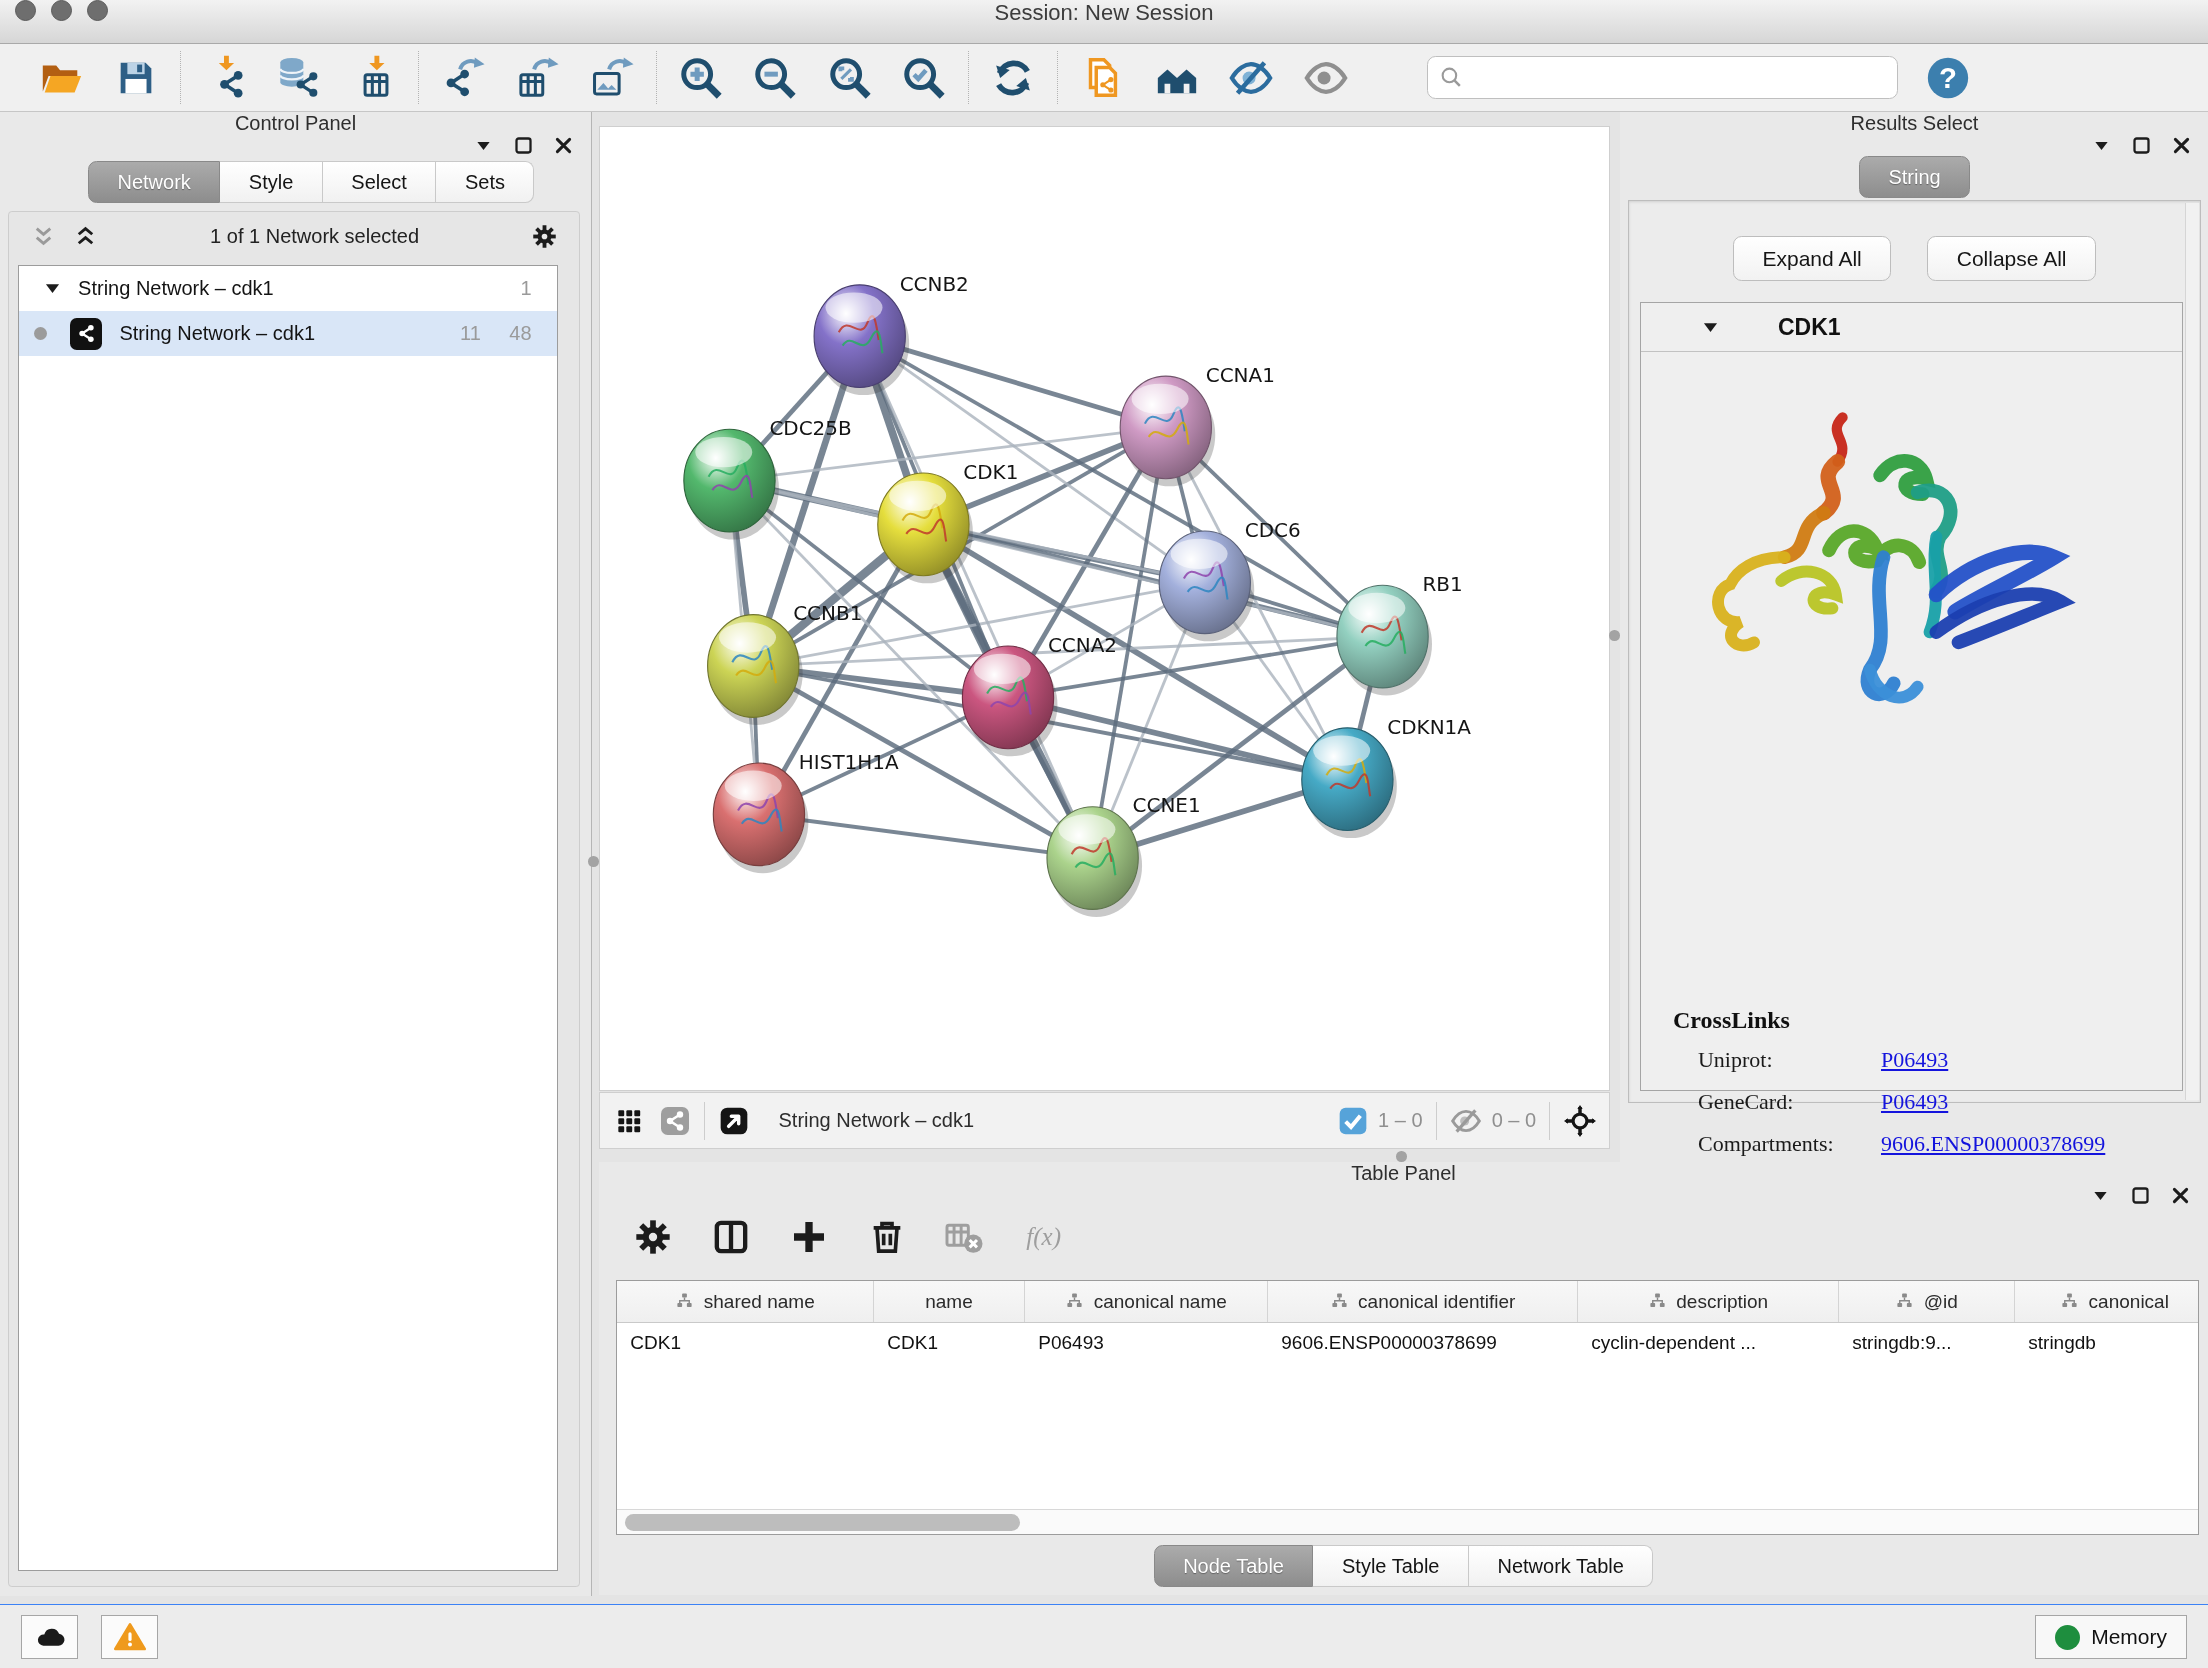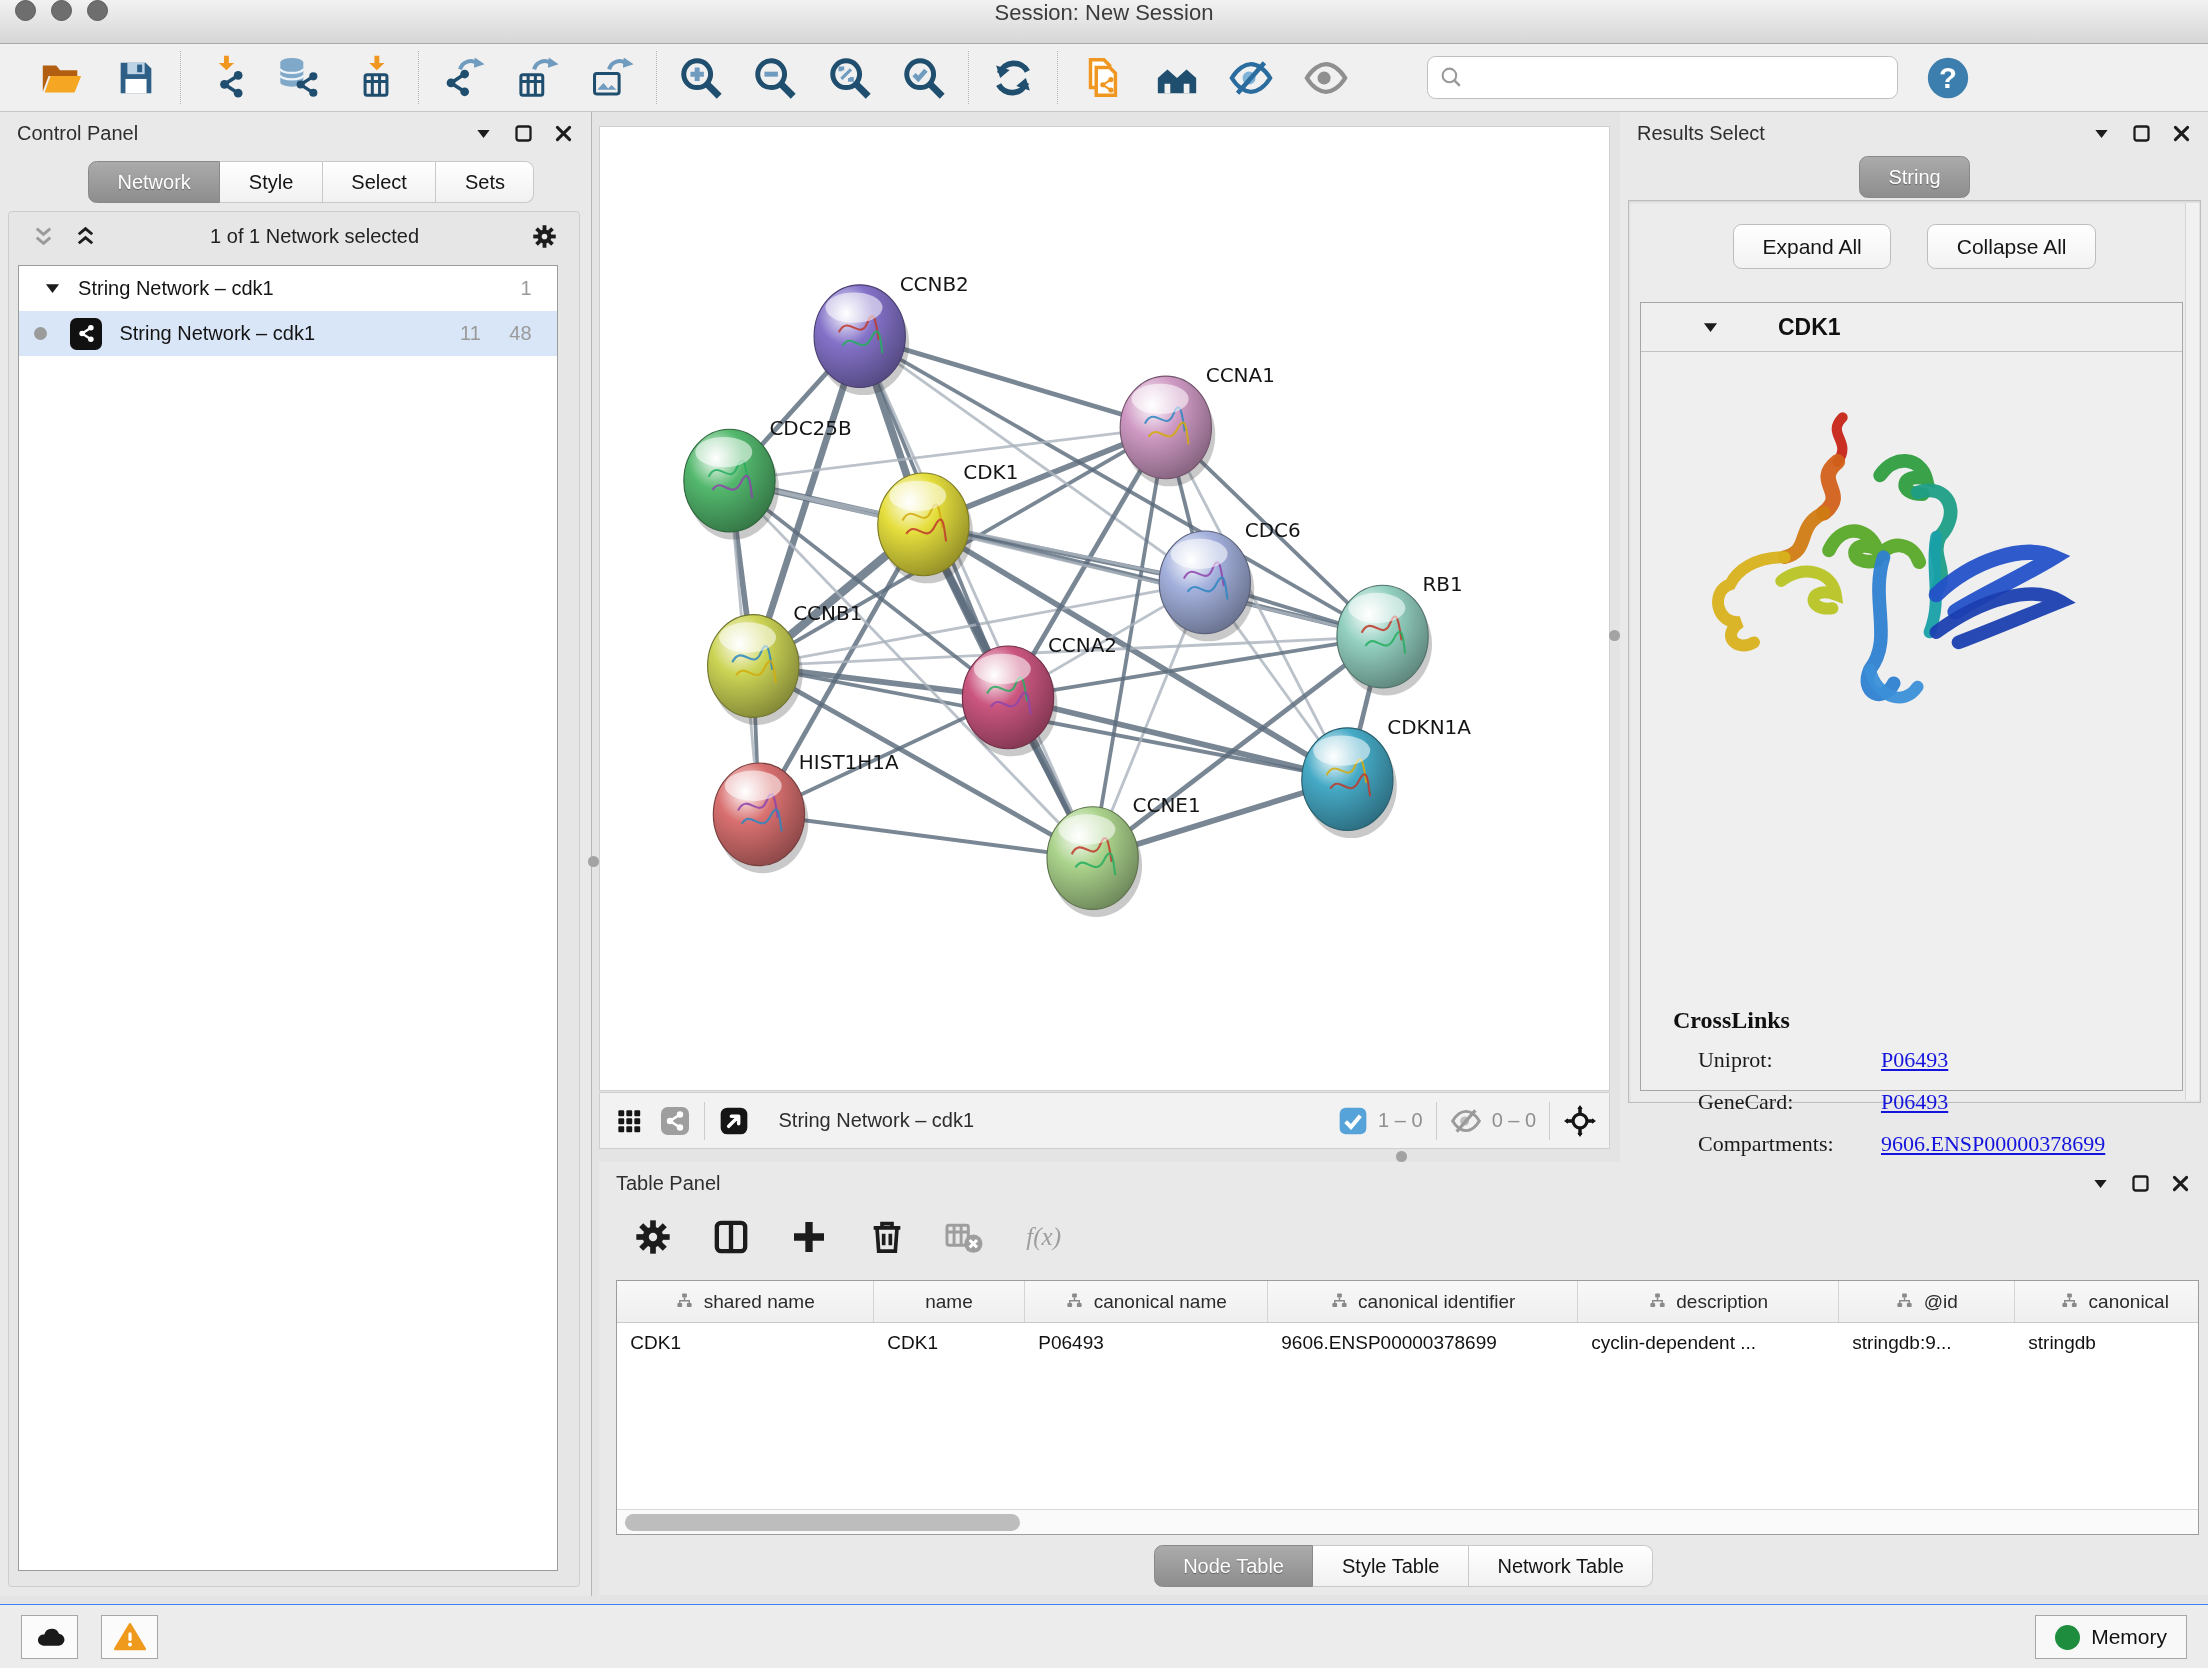--- a/index.html
+++ b/index.html
@@ -24,21 +24,21 @@
   .tb-group{display:flex;align-items:center;gap:28.5px;padding:0 21px;}
   .tb-sep{width:0;height:53px;border-left:1.9px dotted #b3b3b3;}
   .tb-icon{width:46px;height:46px;display:flex;align-items:center;justify-content:center;}
   .tb-icon svg{width:44px;height:44px;}
   #toolbar-search{margin-left:57px;width:471px;height:43px;background:#fff;border:1px solid #bfbfbf;
     border-radius:8.6px;display:flex;align-items:center;padding:0 11.4px;gap:7.6px;}
   #toolbar-search input{border:none;outline:none;font-size:19px;flex:1;background:transparent;}
   #help-btn{margin-left:28.5px;width:44px;height:44px;}
 
   
-  .panel-header{display:flex;align-items:center;height:42px;padding:0 17px;font-size:20px;color:#2e2e2e;}
+  .panel-header{display:flex;align-items:center;height:42px;padding:0 17px;font-size:20px;color:#2e2e2e;flex-direction:column;}
   .win-icons{margin-left:auto;display:flex;gap:19px;align-items:center;}
   .win-icons span svg{width:21px;height:21px;}
 
   .tabstrip{display:flex;}
   .tab{height:42px;padding:0 28.5px;display:flex;align-items:center;justify-content:center;
     font-size:20px;color:#141414;background:linear-gradient(#ffffff,#f1f1f1);
     border:1px solid #c9c9c9;border-left-width:0;}
   .tab:first-child{border-left-width:1px;border-radius:8.6px 0 0 8.6px;}
   .tab:last-child{border-radius:0 8.6px 8.6px 0;}
   .tab.single{border-radius:8.6px;border-left-width:1px;}
@@ -69,21 +69,21 @@
   #canvas-bar .cb-sep{width:0;height:38px;border-left:1px solid #cdcdcd;}
   #canvas-bar .cb-icon svg{width:34px;height:34px;}
   #cb-title{font-size:20px;color:#2d2d2d;margin-left:15px;flex:1;}
   .cb-count{font-size:20px;color:#8f8f8f;display:flex;align-items:center;gap:9.5px;}
 
   
   #results-panel{position:absolute;left:1620px;top:112px;width:589px;height:1050px;background:var(--panelbg);}
   #rp-tab{position:absolute;left:0;right:0;top:44px;display:flex;justify-content:center;}
   #rp-sunken{position:absolute;left:7.6px;right:7.6px;top:88px;bottom:59px;background:#ececec;
     border:1px solid #bdbdbd;box-shadow:inset 0 1px 2.9px rgba(0,0,0,.12);}
-  #rp-buttons{display:flex;justify-content:center;gap:36px;padding-top:23px;}
+  #rp-buttons{display:flex;justify-content:center;gap:36px;padding-top:35px;}
   .btn{background:linear-gradient(#ffffff,#f2f2f2);border:1px solid #bdbdbd;border-radius:8.6px;
     font-size:21px;color:#161616;height:45px;padding:0 28.5px;display:flex;align-items:center;}
   #rp-card{position:absolute;left:11.4px;right:17px;top:101px;bottom:11.4px;border:1.4px solid #a5a5a5;background:#efefef;}
   #rp-card-header{display:flex;align-items:center;height:49px;border-bottom:1px solid #c2c2c2;padding:0 0 0 59px;gap:57px;}
   #rp-gene{font-size:23px;font-weight:bold;color:#111;}
   #rp-desc{font-size:20px;color:#1c1c1c;padding:15px 0 0 25px;}
   #crosslinks{position:absolute;left:32px;right:23px;top:704px;font-family:"Liberation Serif","DejaVu Serif",serif;}
   #crosslinks .xl-title{font-size:24px;font-weight:bold;color:#101010;margin-bottom:13.3px;}
   .xl-row{display:flex;font-size:22px;color:#1a1a1a;margin:0 0 16px 25px;}
   .xl-label{width:183px;}

